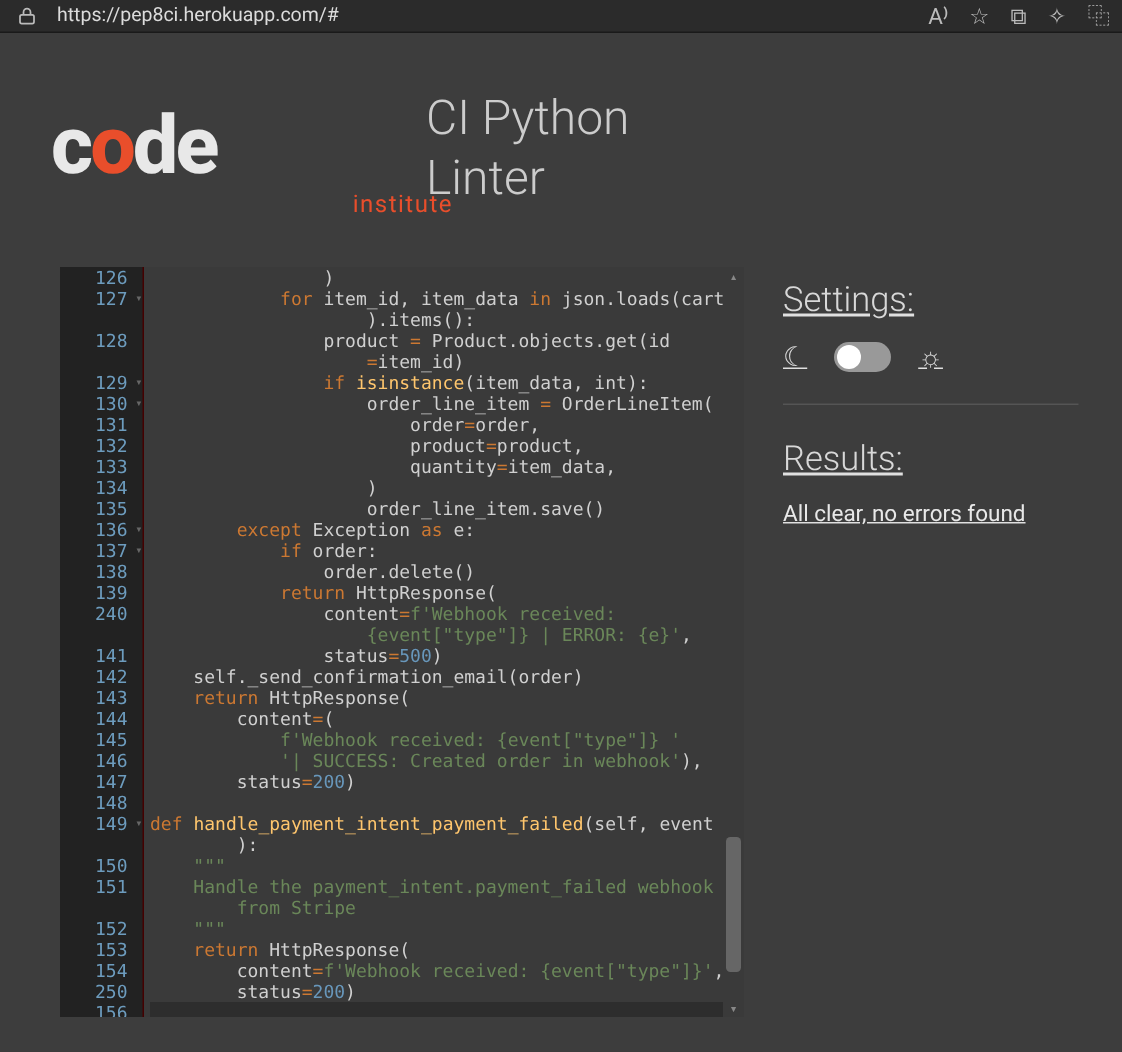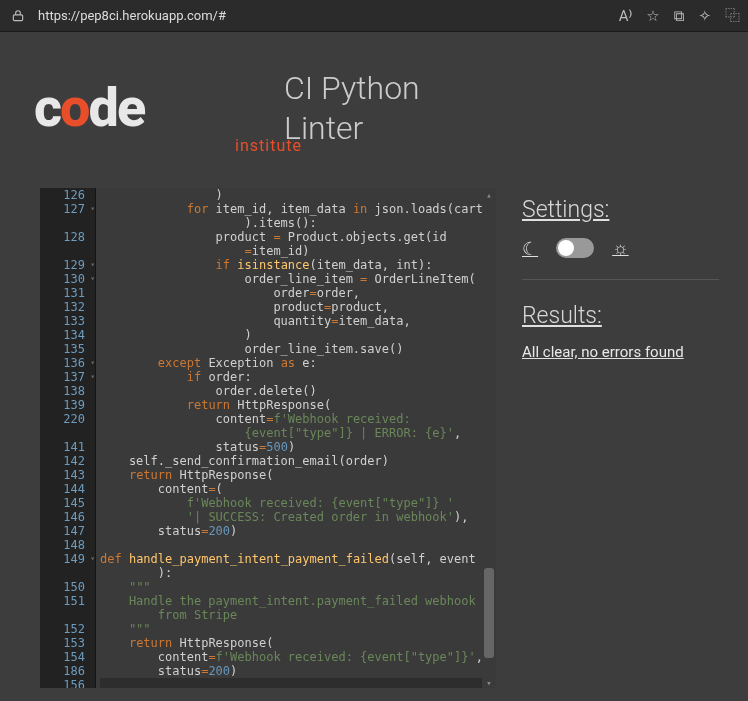--- a/index.html
+++ b/index.html
@@ -8,21 +8,21 @@
       font-family: -apple-system, BlinkMacSystemFont, "Segoe UI", Roboto, sans-serif;
       color: #e0e0e0;
       width: 748px;
       height: 701px;
       overflow: hidden;
     }
 
     
     .browser-bar {
       background: #2b2b2b;
-      height: 32px;
+      height: 22px;
       display: flex;
       align-items: center;
       padding: 0 8px;
       gap: 10px;
       border-bottom: 1px solid #1a1a1a;
     }
     .lock-box {
       width: 20px;
       height: 20px;
       display: flex;
@@ -257,39 +257,39 @@
         <div class="line-num">130<span class="fold-arrow">▾</span></div>
         <div class="line-num">131</div>
         <div class="line-num">132</div>
         <div class="line-num">133</div>
         <div class="line-num">134</div>
         <div class="line-num">135</div>
         <div class="line-num">136<span class="fold-arrow">▾</span></div>
         <div class="line-num">137<span class="fold-arrow">▾</span></div>
         <div class="line-num">138</div>
         <div class="line-num">139</div>
-        <div class="line-num">220</div>
+        <div class="line-num">240</div>
         <div class="line-num"></div>
         <div class="line-num">141</div>
         <div class="line-num">142</div>
         <div class="line-num">143</div>
         <div class="line-num">144</div>
         <div class="line-num">145</div>
         <div class="line-num">146</div>
         <div class="line-num">147</div>
         <div class="line-num">148</div>
         <div class="line-num">149<span class="fold-arrow">▾</span></div>
         <div class="line-num"></div>
         <div class="line-num">150</div>
         <div class="line-num">151</div>
         <div class="line-num"></div>
         <div class="line-num">152</div>
         <div class="line-num">153</div>
         <div class="line-num">154</div>
-        <div class="line-num">186</div>
+        <div class="line-num">250</div>
         <div class="line-num">156</div>
       </div>
     <div class="code-body" id="code-body"><span class="code-line">                )</span><span class="code-line">            <span class="kw">for</span> item_id, item_data <span class="kw">in</span> json.loads(cart</span><span class="code-line">                    ).items():</span><span class="code-line">                product <span class="eq">=</span> Product.objects.get(<span class="prm">id</span></span><span class="code-line">                    <span class="eq">=</span>item_id)</span><span class="code-line">                <span class="kw">if</span> <span class="fn">isinstance</span>(item_data, <span class="cls">int</span>):</span><span class="code-line">                    order_line_item <span class="eq">=</span> OrderLineItem(</span><span class="code-line">                        order<span class="eq">=</span>order,</span><span class="code-line">                        product<span class="eq">=</span>product,</span><span class="code-line">                        quantity<span class="eq">=</span>item_data,</span><span class="code-line">                    )</span><span class="code-line">                    order_line_item.save()</span><span class="code-line">        <span class="kw">except</span> Exception <span class="kw">as</span> e:</span><span class="code-line">            <span class="kw">if</span> order:</span><span class="code-line">                order.delete()</span><span class="code-line">            <span class="kw">return</span> HttpResponse(</span><span class="code-line">                content<span class="eq">=</span><span class="str">f'Webhook received:</span></span><span class="code-line"><span class="str">                    {event["type"]} | ERROR: {e}'</span>,</span><span class="code-line">                status<span class="eq">=</span><span class="num">500</span>)</span><span class="code-line">    self._send_confirmation_email(order)</span><span class="code-line">    <span class="kw">return</span> HttpResponse(</span><span class="code-line">        content<span class="eq">=</span>(</span><span class="code-line">            <span class="str">f'Webhook received: {event["type"]} '</span></span><span class="code-line">            <span class="str">'| SUCCESS: Created order in webhook'</span>),</span><span class="code-line">        status<span class="eq">=</span><span class="num">200</span>)</span><span class="code-line"></span><span class="code-line"><span class="kw">def</span> <span class="fn">handle_payment_intent_payment_failed</span>(self, event</span><span class="code-line">        ):</span><span class="code-line">    <span class="str">"""</span></span><span class="code-line"><span class="str">    Handle the payment_intent.payment_failed webhook</span></span><span class="code-line"><span class="str">        from Stripe</span></span><span class="code-line"><span class="str">    """</span></span><span class="code-line">    <span class="kw">return</span> HttpResponse(</span><span class="code-line">        content<span class="eq">=</span><span class="str">f'Webhook received: {event["type"]}'</span>,</span><span class="code-line">        status<span class="eq">=</span><span class="num">200</span>)</span><span class="code-line active-line"></span></div>
     <div class="scrollbar">
       <div class="scroll-arrow top">▴</div>
       <div class="scroll-thumb"></div>
       <div class="scroll-arrow bot">▾</div>
     </div>
   </div>
 

